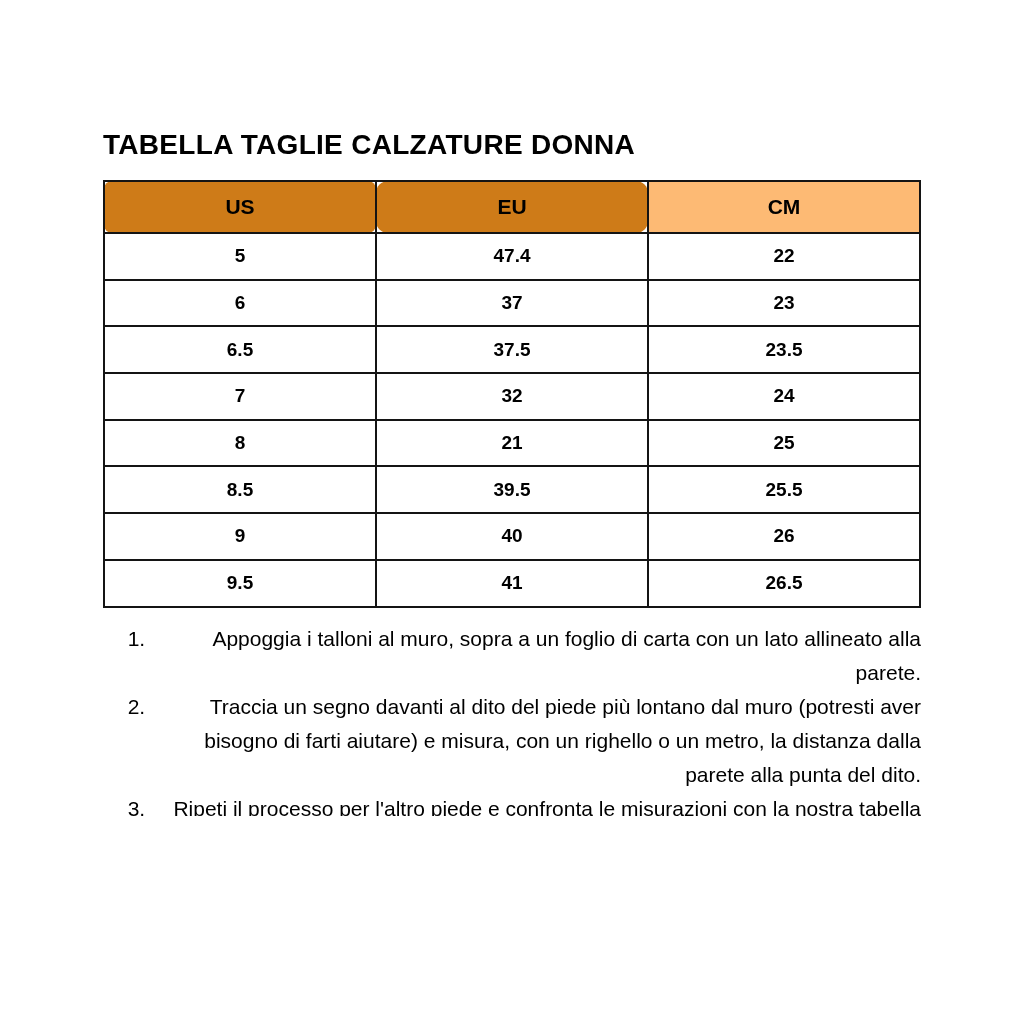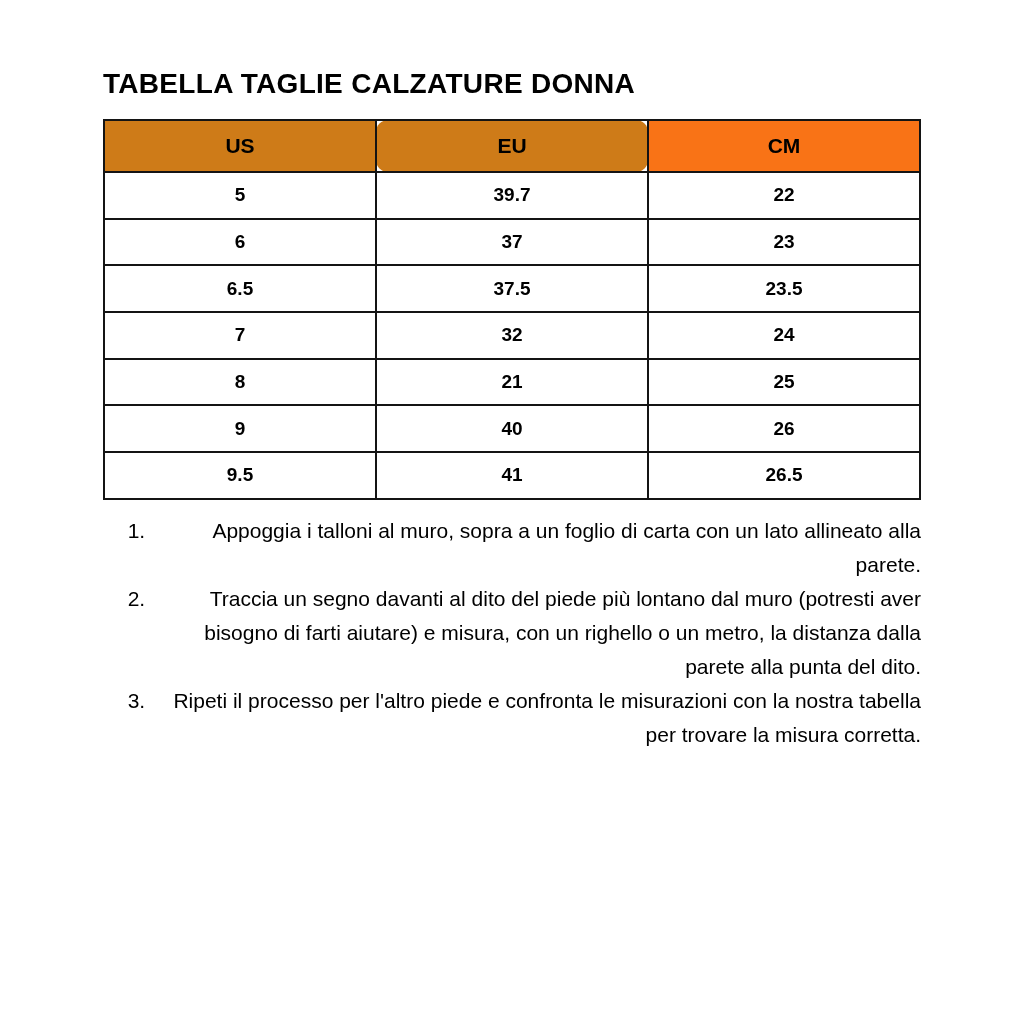--- a/index.html
+++ b/index.html
@@ -9,22 +9,23 @@
     width: 1024px;
     height: 1024px;
     font-family: "Liberation Sans", sans-serif;
     color: #000000;
     -webkit-font-smoothing: antialiased;
   }
   .page {
     box-sizing: border-box;
     width: 1024px;
     height: 768px;
-    padding: 0 103px;
+    padding: 13px 103px;
     overflow: hidden;
+    margin-top: 48px;
   }
   h1.page-title {
     font-size: 28px;
     line-height: 28px;
     font-weight: bold;
     margin: 70px 0 0 0;
     letter-spacing: 0.3px;
   }
   table.size-table {
     width: 100%;
@@ -73,29 +74,29 @@
 </head>
 <body>
 
 <div class="page">
 
   <h1 class="page-title">TABELLA TAGLIE CALZATURE DONNA</h1>
 
   <table class="size-table">
     <thead>
       <tr>
-        <th style="background: rgb(206, 123, 24);">US</th>
+        <th style="background: rgb(206, 123, 24); border-radius: 8px;">US</th>
         <th style="background: rgb(206, 123, 24); border-radius: 12px;">EU</th>
-        <th style="background: #f97316;">CM</th>
+        <th style="background: #fdba74;">CM</th>
       </tr>
     </thead>
     <tbody>
       <tr>
         <td>5</td>
-        <td>39.7</td>
+        <td>47.4</td>
         <td>22</td>
       </tr>
       <tr>
         <td>6</td>
         <td>37</td>
         <td>23</td>
       </tr>
       <tr>
         <td>6.5</td>
         <td>37.5</td>
@@ -103,20 +104,25 @@
       </tr>
       <tr>
         <td>7</td>
         <td>32</td>
         <td>24</td>
       </tr>
       <tr>
         <td>8</td>
         <td>21</td>
         <td>25</td>
+      </tr>
+      <tr>
+        <td>8.5</td>
+        <td>39.5</td>
+        <td>25.5</td>
       </tr>
       <tr>
         <td>9</td>
         <td>40</td>
         <td>26</td>
       </tr>
       <tr>
         <td>9.5</td>
         <td>41</td>
         <td>26.5</td>

